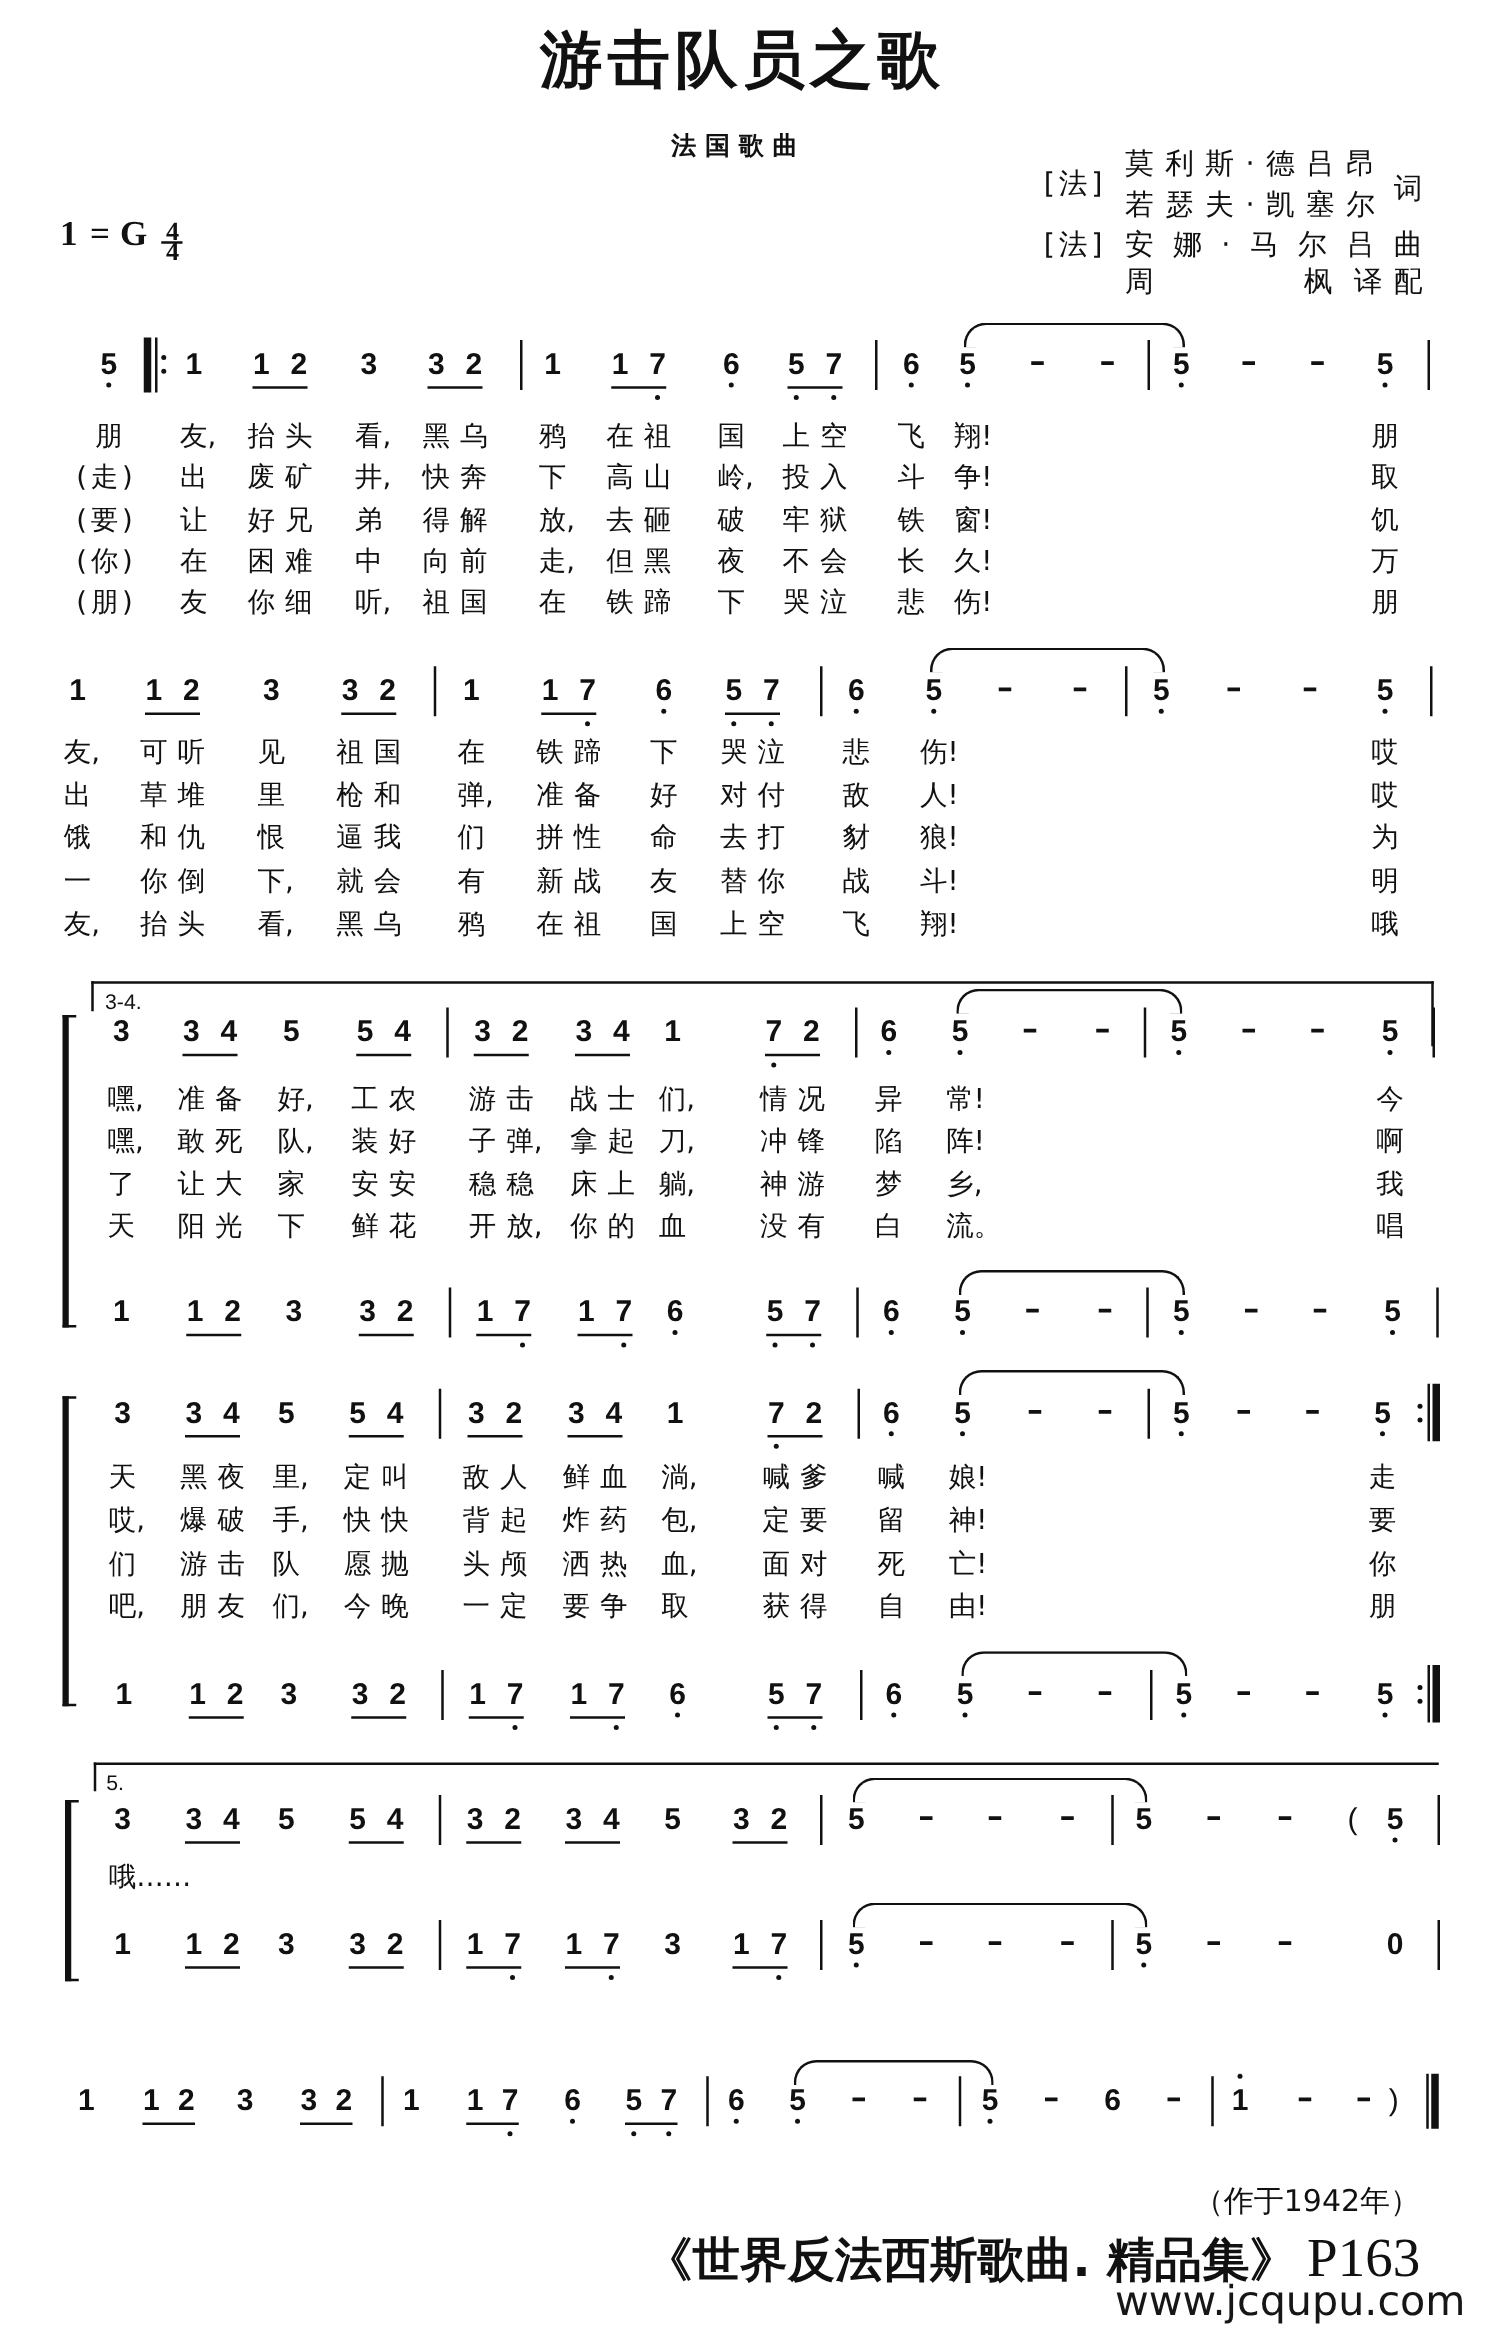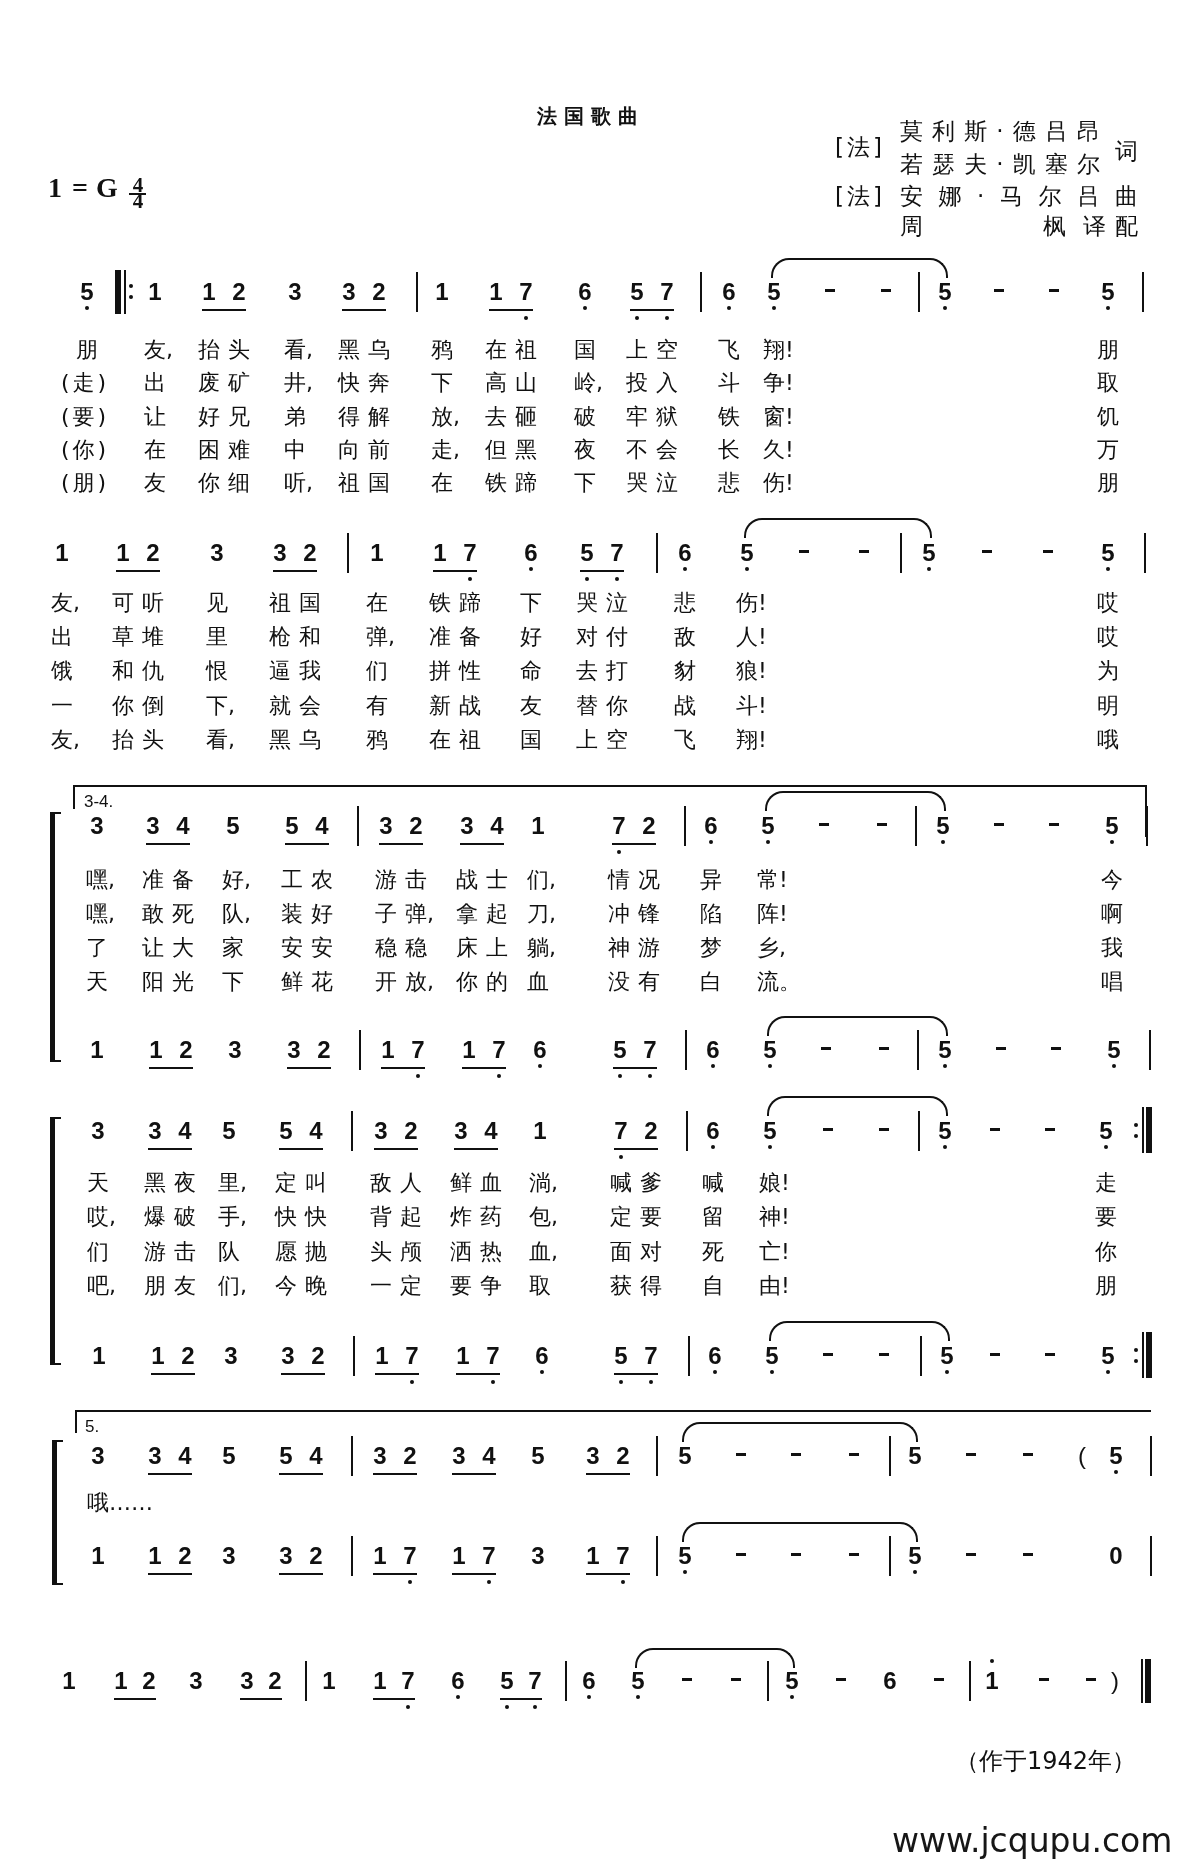--- a/index.html
+++ b/index.html
@@ -30,20 +30,21 @@
   .lyric-paren { letter-spacing: 3px; }
   .brace { position: absolute; width: 11px; border-left: 5px solid #111; border-top: 2px solid #111; border-bottom: 2px solid #111; box-sizing: border-box; }
   .vline { position: absolute; background: #111; }
   .volta-label { position: absolute; font-family: "Liberation Sans", sans-serif; font-size: 17px; line-height: 20px; }
 </style>
 </head>
 <body>
 
 <div id="page">
 
+  <div class="abs title">游击队员之歌</div>
   <div class="abs origin">法国歌曲</div>
 
   <div class="keysig">
     <span class="k-big" style="left:48px">1</span>
     <span class="k-big" style="left:72px">=</span>
     <span class="k-big" style="left:96px">G</span>
     <span class="k-small" style="top:174px">4</span>
     <div class="k-line"></div>
     <span class="k-small" style="top:190px">4</span>
   </div>
@@ -702,14 +703,17 @@
       <div class="dot" style="left: 990px; top: 1659px;"></div>
       <div class="dash" style="left: 1039px; top: 1678px;"></div>
       <div class="dash" style="left: 1086px; top: 1678px;"></div>
       <div class="note paren" style="left: 1115px; top: 1666px;">)</div>
       <div class="bar" style="left: 1141px; top: 1659px; width: 2px; height: 44px;"></div>
       <div class="bar" style="left: 1145px; top: 1659px; width: 6px; height: 44px;"></div>
       <div class="slur" style="left: 635px; top: 1648px; width: 160px;"></div>
     </div>
 
   <div class="abs ft-date">（作于1942年）</div>
+  <div class="abs ft-src">
+    <span class="ft-book">《世界反法西斯歌曲. 精品集》</span><span class="ft-page">P163</span>
+  </div>
   <div class="abs ft-web">www.jcqupu.com</div>
 </div>
 
 </body></html>

